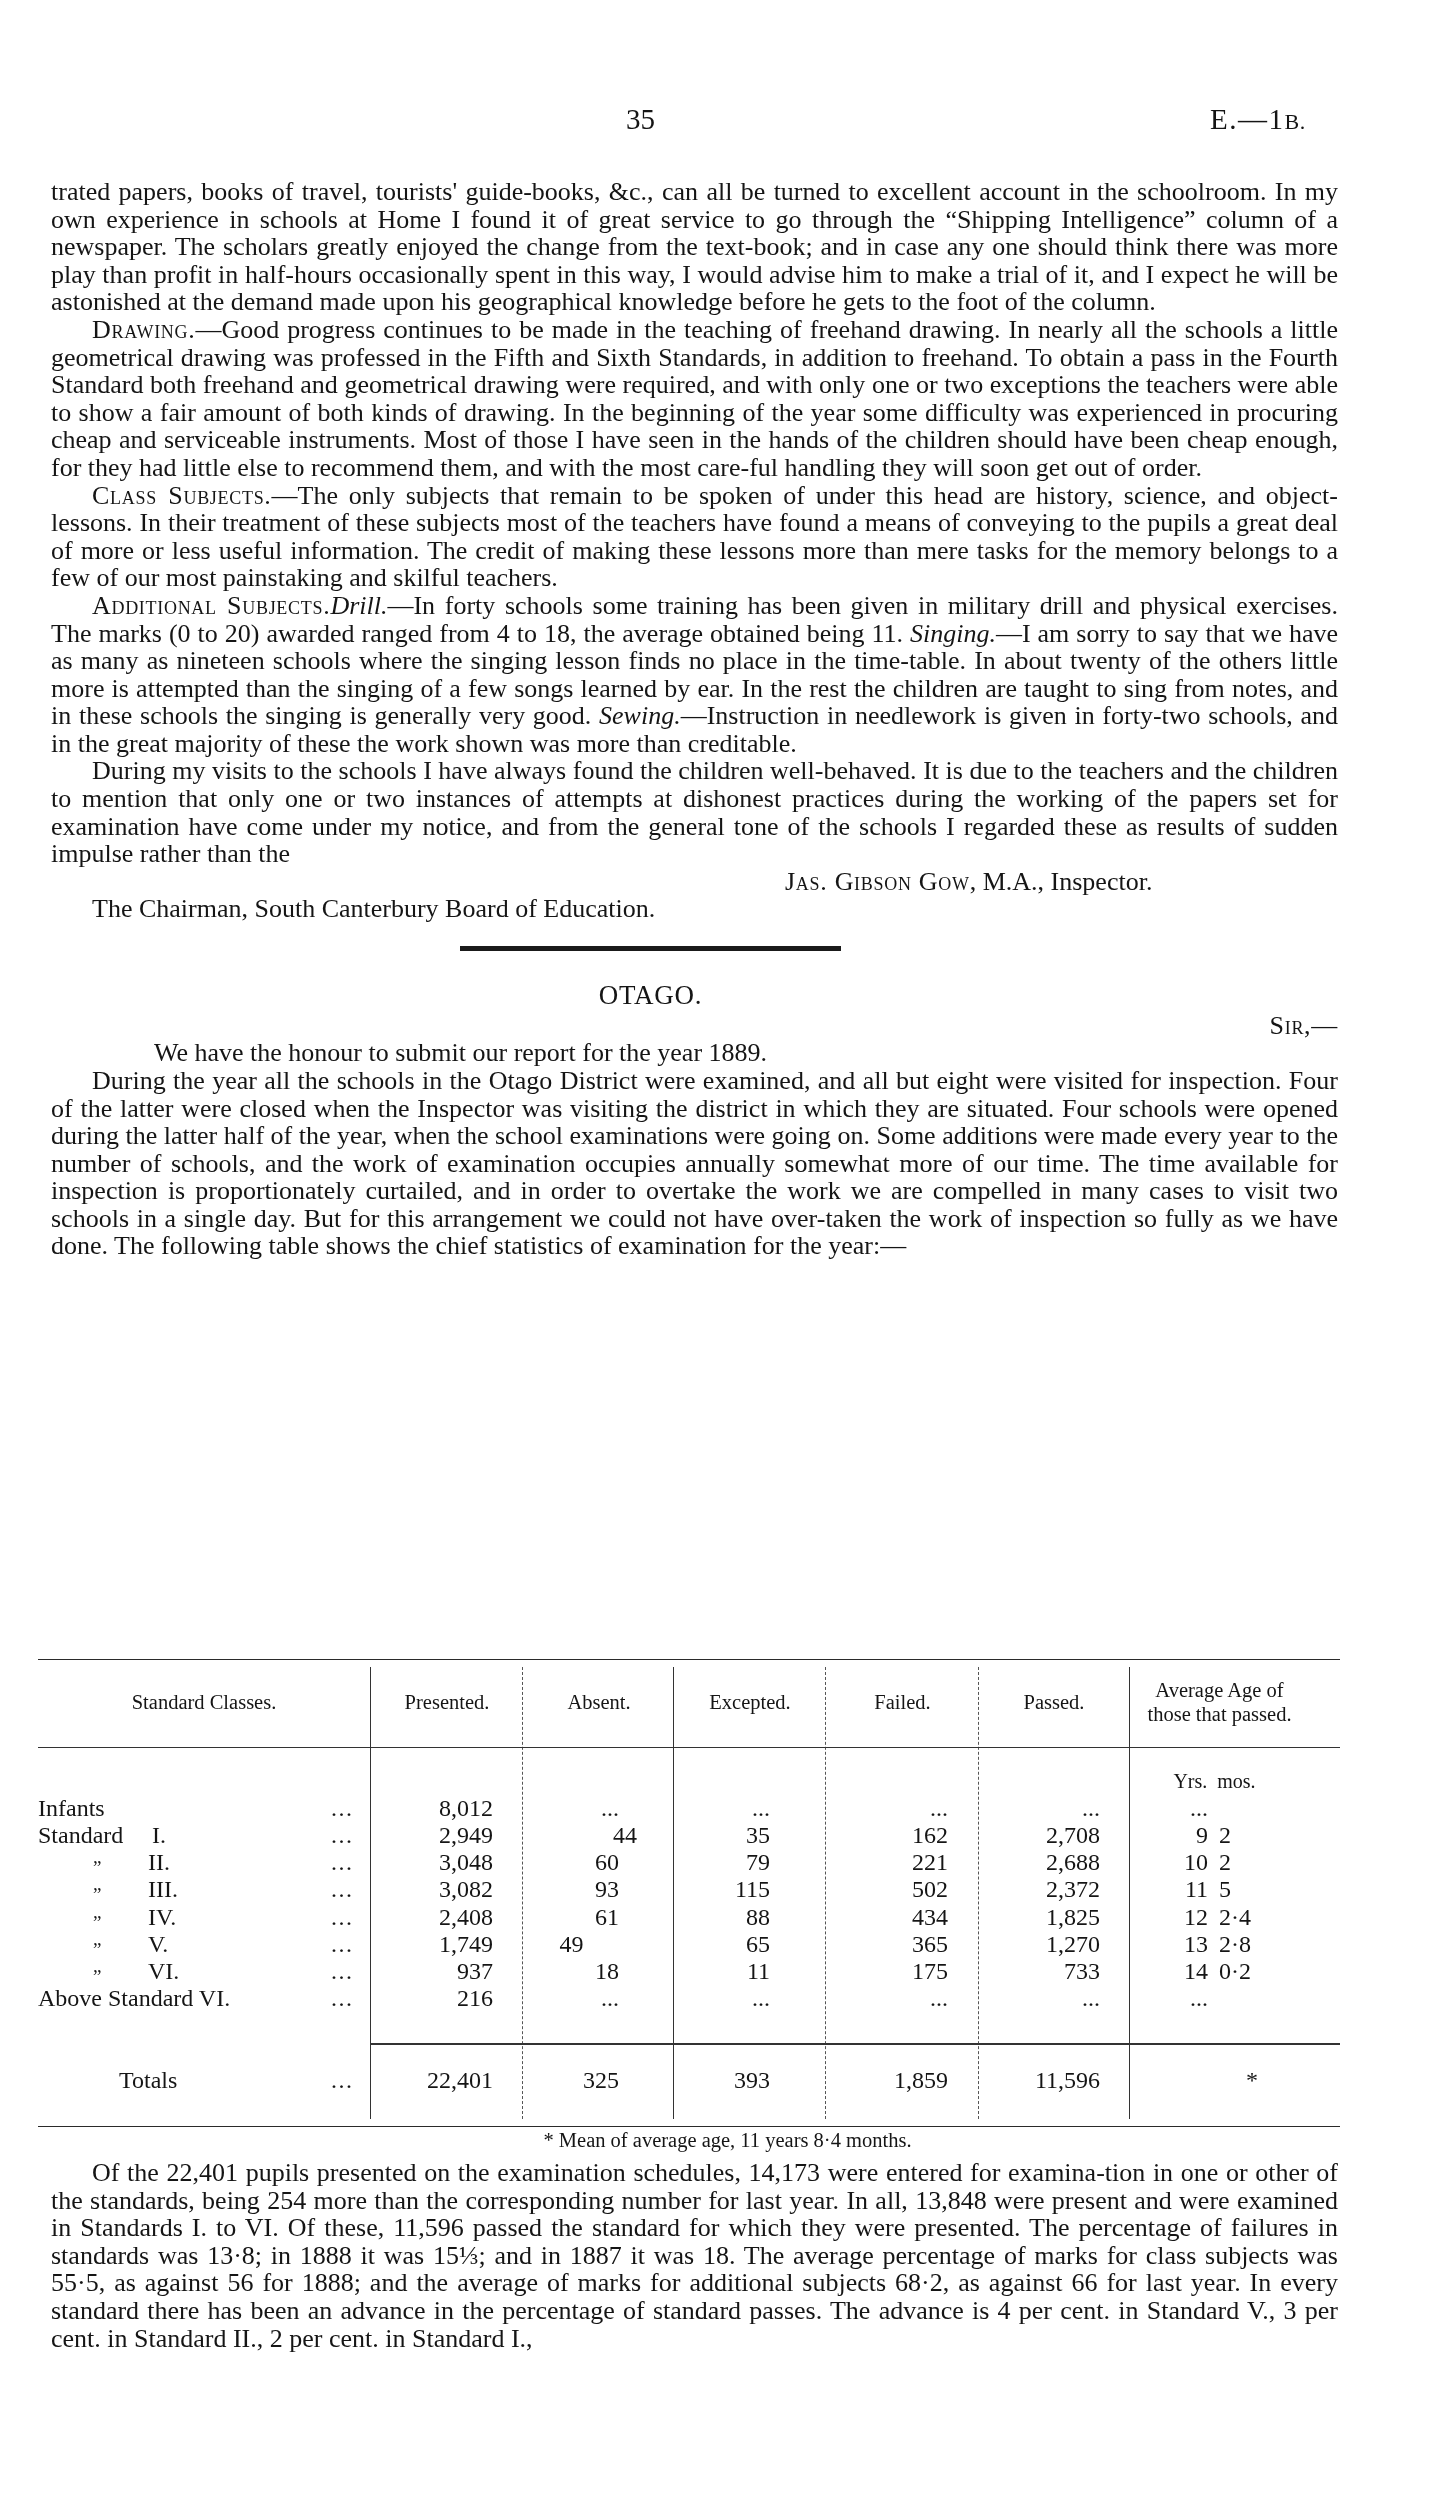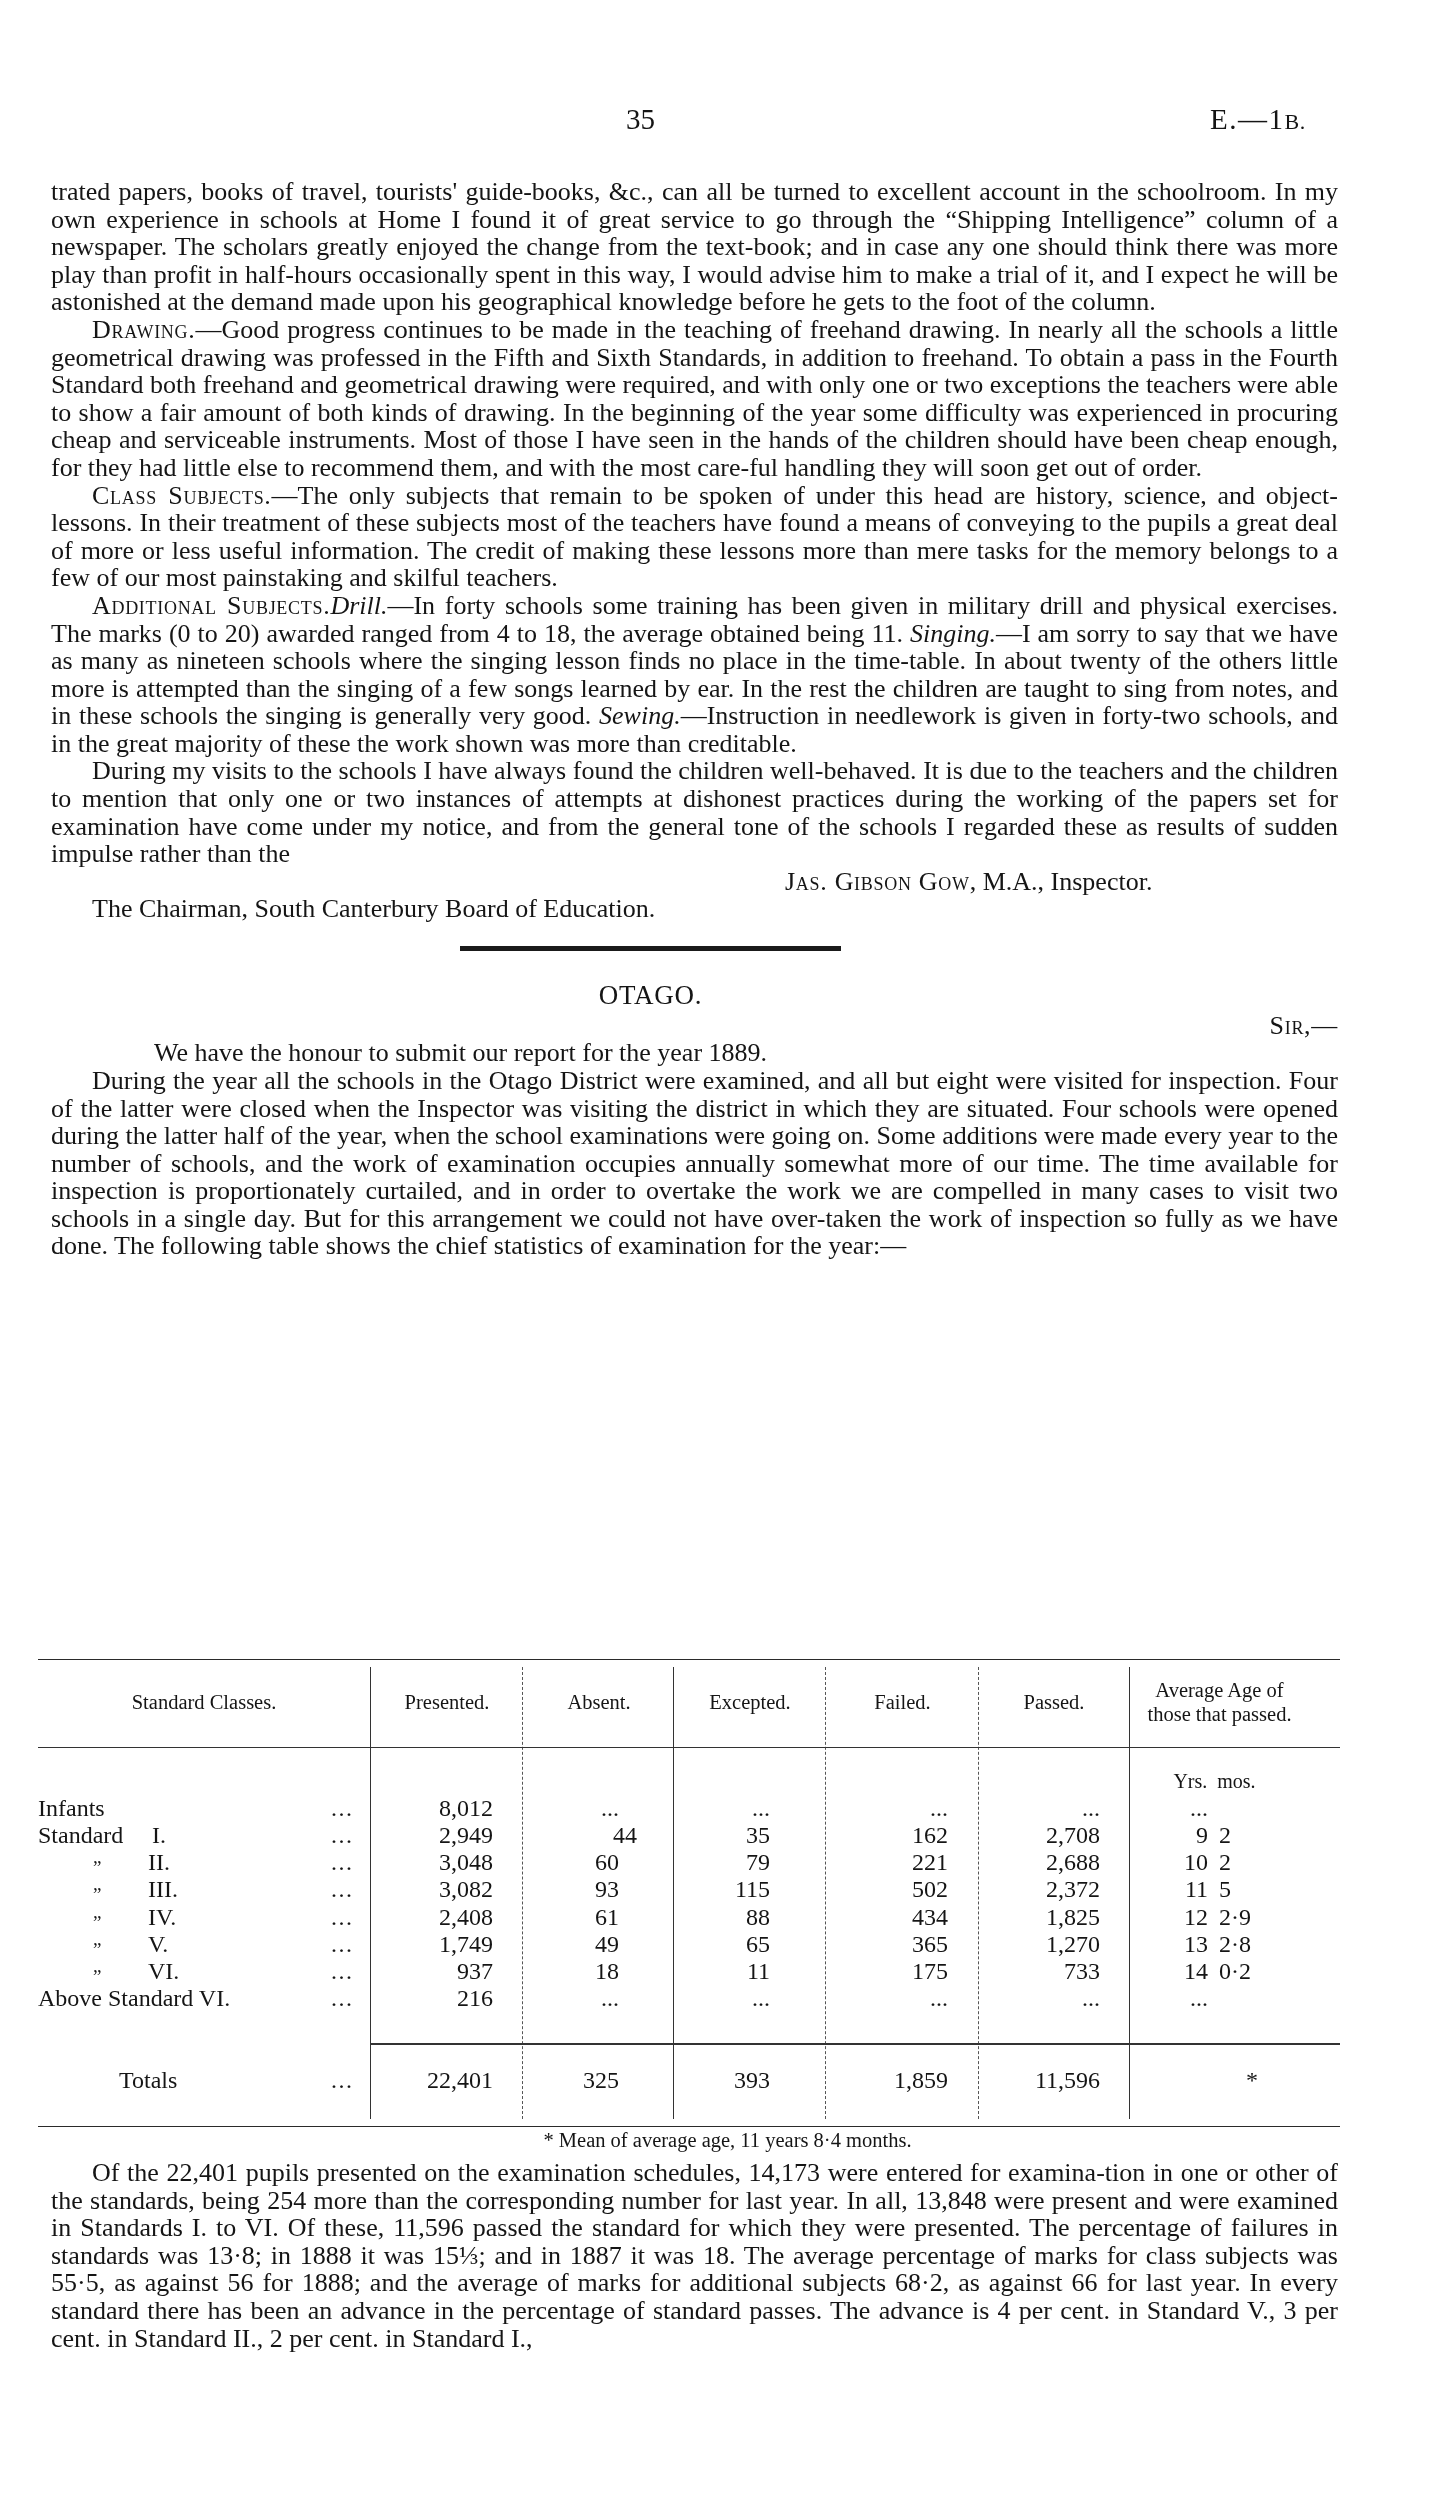--- a/index.html
+++ b/index.html
@@ -138,28 +138,28 @@
       <div class="row" style="top: 244px;">
         <span class="ditto" style="left:55px;">”</span>
         <span class="label" style="left:110px;">IV.</span>
         <span class="leader">...</span>
         <span class="cell" style="left:334px; width:121px;">2,408</span>
         <span class="cell" style="left:486px; width:95px;">61</span>
         <span class="cell" style="left:637px; width:95px;text-align:right;">88</span>
         <span class="cell" style="left:789px; width:121px;">434</span>
         <span class="cell" style="left:941px; width:121px;">1,825</span>
         <span class="cell" style="left:1126px; width:44px;">12</span>
-        <span class="cell" style="left:1181px; width:51px; text-align:left;">2·9</span>
+        <span class="cell" style="left:1181px; width:51px; text-align:left;">2·4</span>
       </div>
       <div class="row" style="top: 271px;">
         <span class="ditto" style="left:55px;">”</span>
         <span class="label" style="left:110px;">V.</span>
         <span class="leader">...</span>
         <span class="cell" style="left:334px; width:121px;">1,749</span>
-        <span class="cell" style="left:486px; width:95px;">49</span>
+        <span class="cell" style="left:486px; width:95px;text-align:center;">49</span>
         <span class="cell" style="left:637px; width:95px;">65</span>
         <span class="cell" style="left:789px; width:121px;">365</span>
         <span class="cell" style="left:941px; width:121px;">1,270</span>
         <span class="cell" style="left:1126px; width:44px;">13</span>
         <span class="cell" style="left:1181px; width:51px; text-align:left;">2·8</span>
       </div>
       <div class="row" style="top: 298px;">
         <span class="ditto" style="left:55px;">”</span>
         <span class="label" style="left:110px;">VI.</span>
         <span class="leader">...</span>

